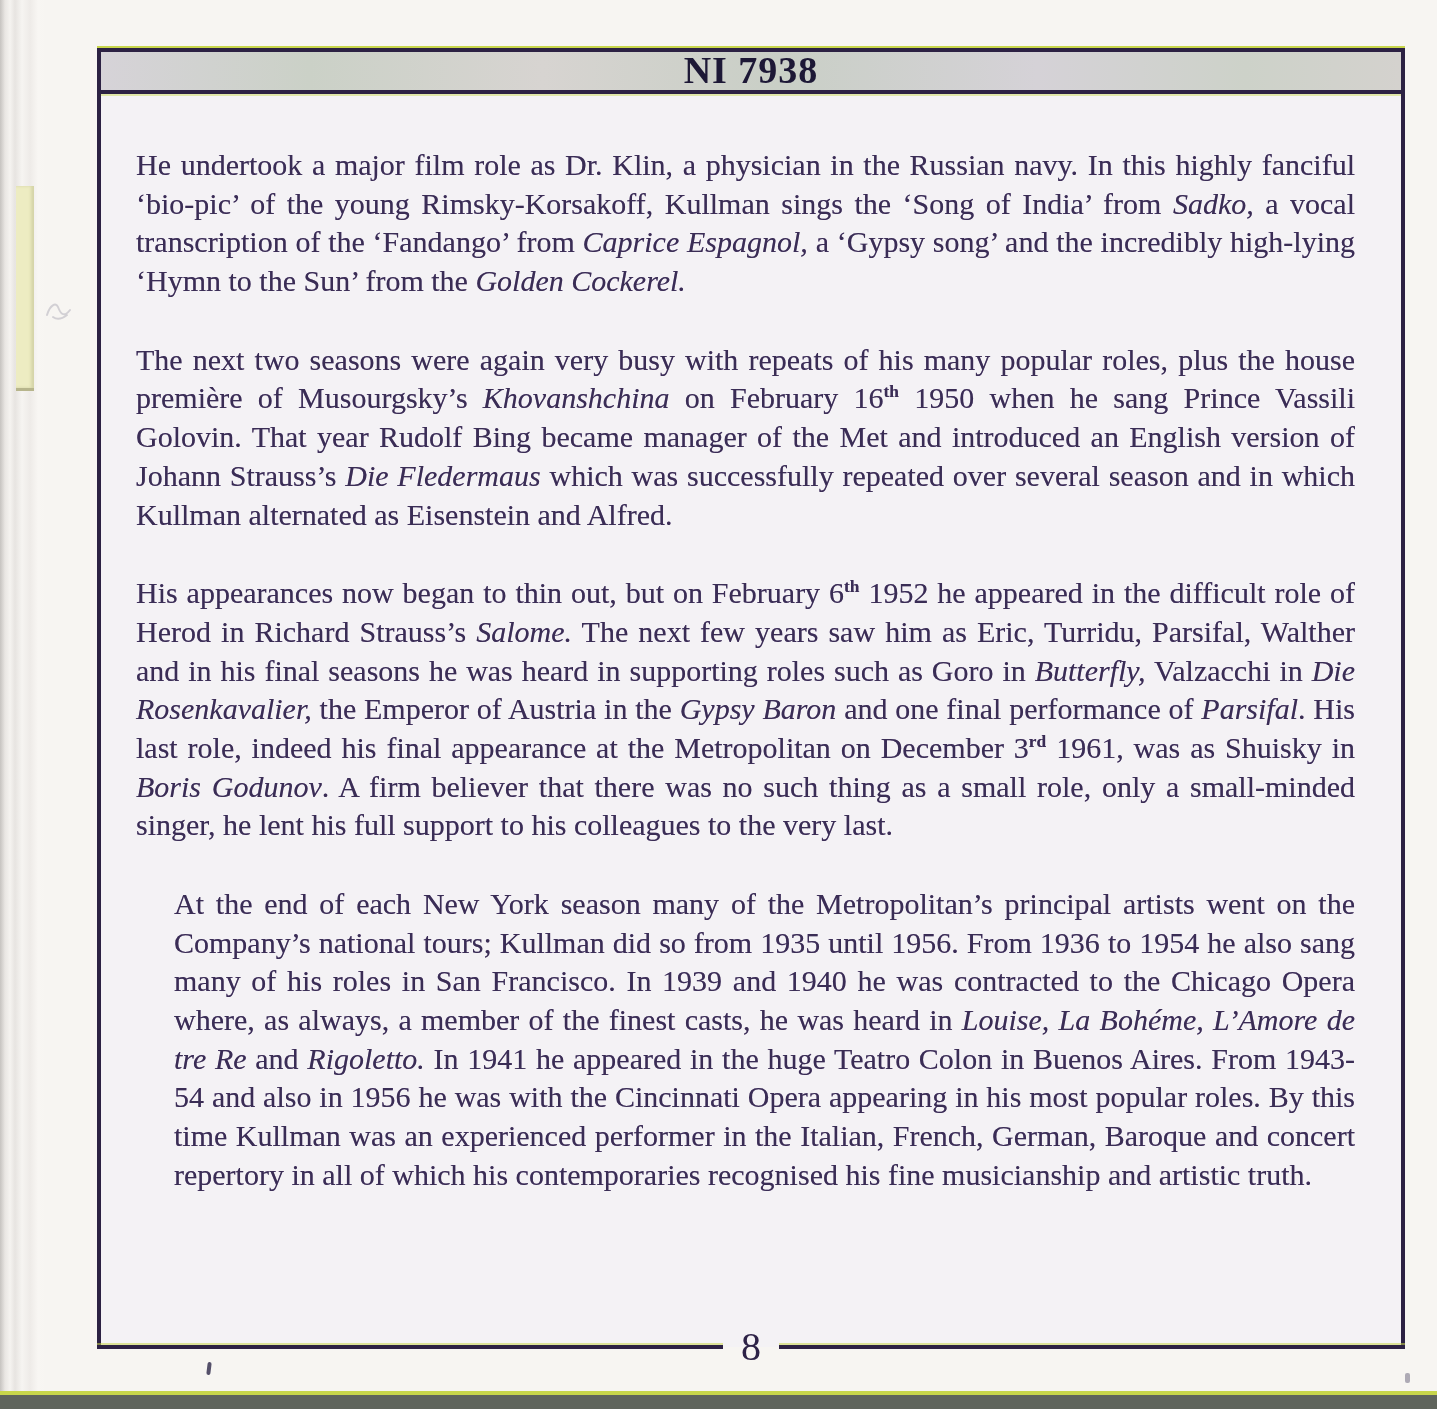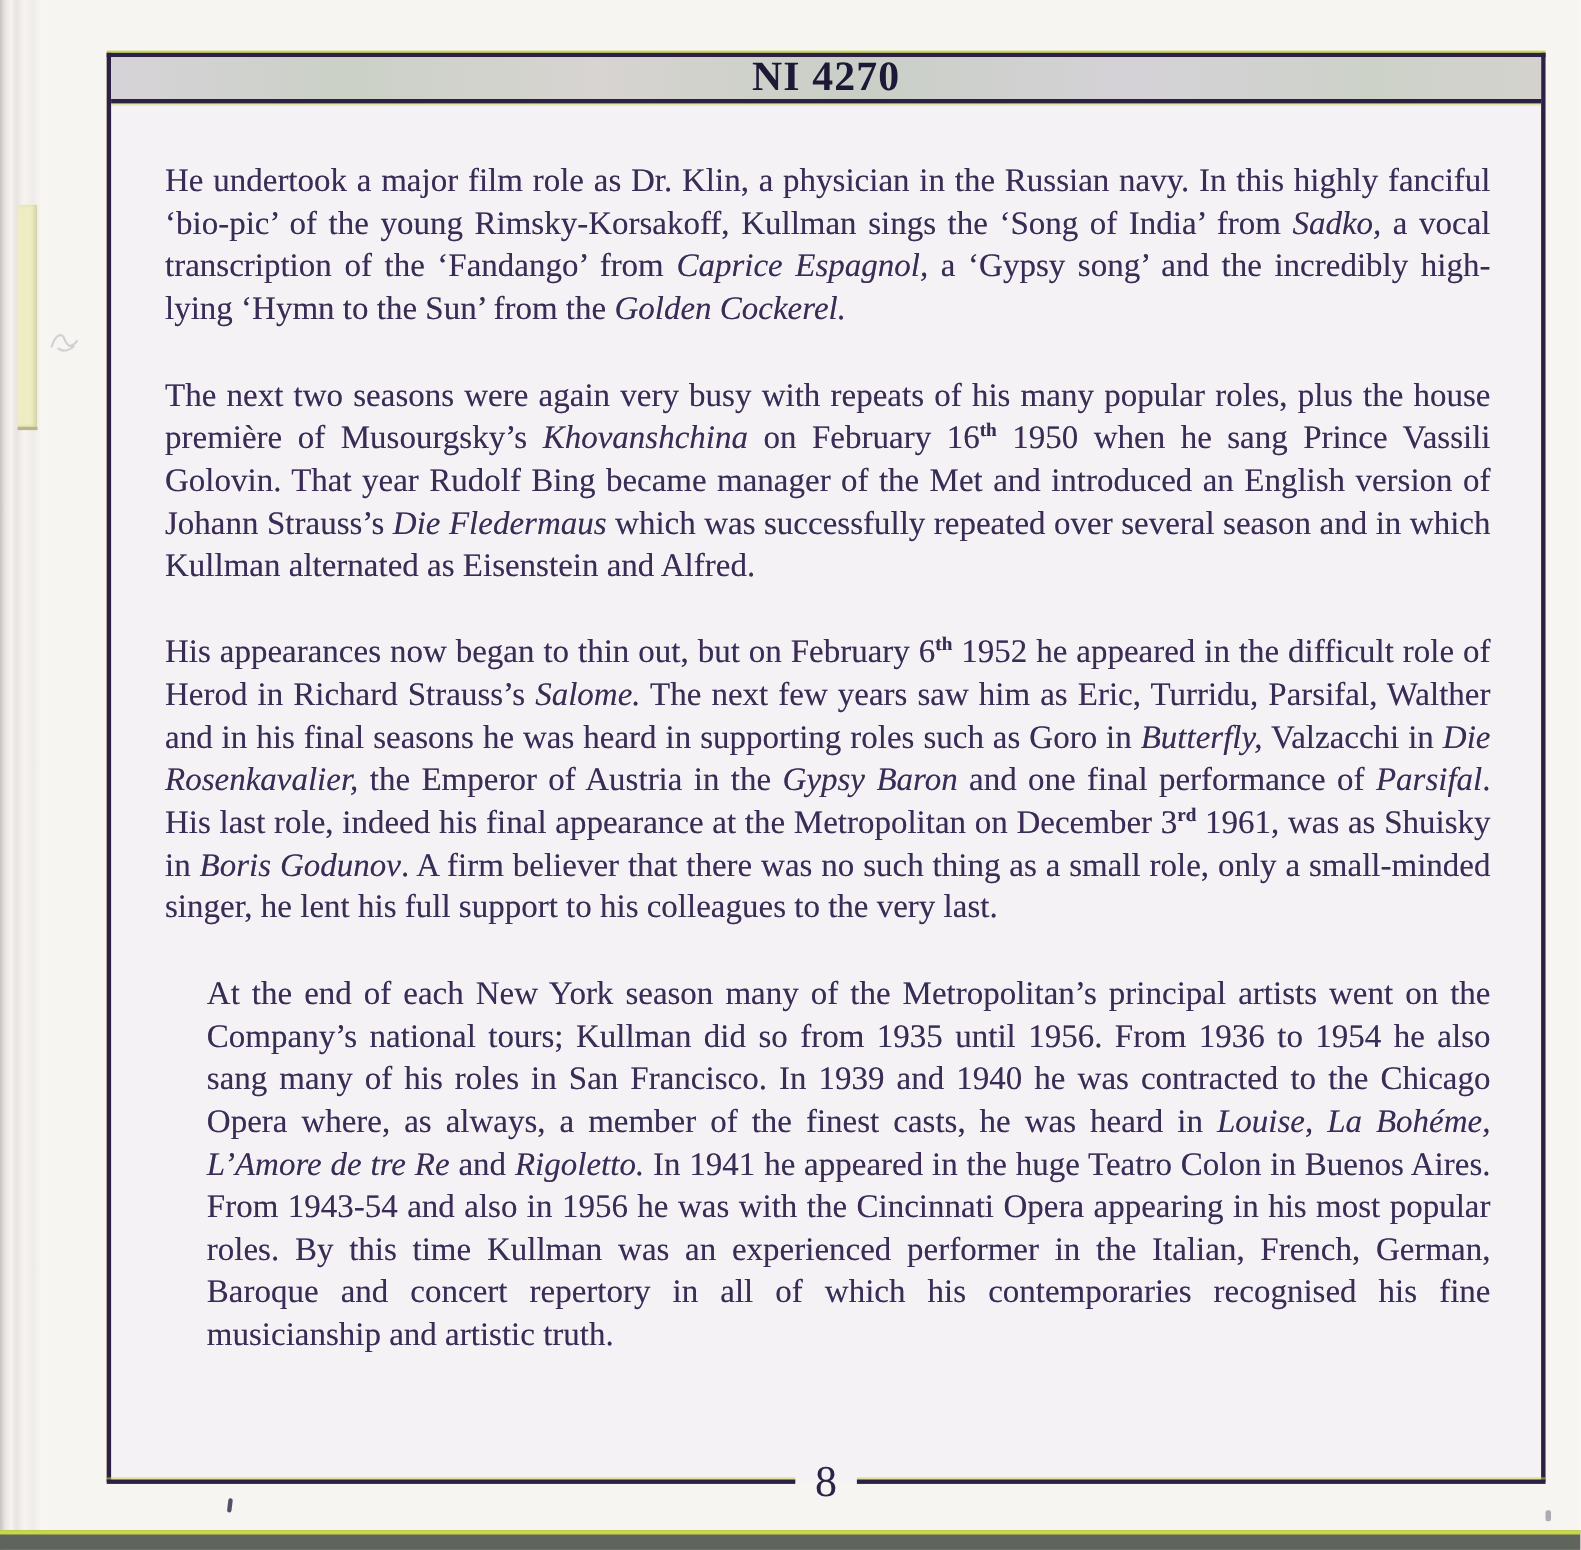--- a/index.html
+++ b/index.html
@@ -52,21 +52,21 @@
       #d7d4d1 34%, #c9cfc6 52%, #d5d2d7 72%, #cdd2c9 88%, #d4d2ce 100%);
     display:flex;align-items:center;justify-content:center;
     box-shadow:0 2px 0 0 rgba(200,214,75,.45);
   }
   .catalog{
     font-size:38px;font-weight:bold;letter-spacing:1px;
     color:#1d1836;line-height:1;transform:translateY(-1px);
   }
   .content{
     box-sizing:border-box;height:calc(100% - 42px);
-    padding:52px 46px 0 49px;overflow:hidden;
+    padding:52px 46px 0 35px;overflow:hidden;
     font-size:30px;line-height:1.29;color:var(--text,#3a2d55);
     text-align:justify;
     text-shadow:0 0 .6px rgba(70,40,110,.5);
   }
   .content p{margin:0 0 40px;}
   .content p:last-child{margin-bottom:0;margin-left:38px;}
   .content em{font-style:italic;}
   .content sup{font-size:.58em;vertical-align:super;line-height:0;font-weight:bold;}
   
   .footer-row{
@@ -101,21 +101,21 @@
   </svg>
 
   <div class="ghost-streak"></div>
 
   <div class="speck s1"></div>
   <div class="speck s2"></div>
 
   <div class="page-box">
 
     <div class="header-band">
-      <span class="catalog">NI 4270</span>
+      <span class="catalog">NI 7938</span>
     </div>
 
     <div class="content" id="paragraphs">
         <p><span>He undertook a major film role as Dr. Klin, a physician in the Russian navy. In this highly fanciful ‘bio-pic’ of the young Rimsky-Korsakoff, Kullman sings the ‘Song of India’ from </span><em>Sadko,</em><span> a vocal transcription of the ‘Fandango’ from </span><em>Caprice Espagnol,</em><span> a ‘Gypsy song’ and the incredibly high-lying ‘Hymn to the Sun’ from the </span><em>Golden Cockerel.</em></p>
         <p><span>The next two seasons were again very busy with repeats of his many popular roles, plus the house première of Musourgsky’s </span><em>Khovanshchina</em><span> on February 16</span><sup>th</sup><span> 1950 when he sang Prince Vassili Golovin. That year Rudolf Bing became manager of the Met and introduced an English version of Johann Strauss’s </span><em>Die Fledermaus</em><span> which was successfully repeated over several season and in which Kullman alternated as Eisenstein and Alfred.</span></p>
         <p><span>His appearances now began to thin out, but on February 6</span><sup>th</sup><span> 1952 he appeared in the difficult role of Herod in Richard Strauss’s </span><em>Salome.</em><span> The next few years saw him as Eric, Turridu, Parsifal, Walther and in his final seasons he was heard in supporting roles such as Goro in </span><em>Butterfly,</em><span> Valzacchi in </span><em>Die Rosenkavalier,</em><span> the Emperor of Austria in the </span><em>Gypsy Baron</em><span> and one final performance of </span><em>Parsifal</em><span>. His last role, indeed his final appearance at the Metropolitan on December 3</span><sup>rd</sup><span> 1961, was as Shuisky in </span><em>Boris Godunov</em><span>. A firm believer that there was no such thing as a small role, only a small-minded singer, he lent his full support to his colleagues to the very last.</span></p>
         <p><span>At the end of each New York season many of the Metropolitan’s principal artists went on the Company’s national tours; Kullman did so from 1935 until 1956. From 1936 to 1954 he also sang many of his roles in San Francisco. In 1939 and 1940 he was contracted to the Chicago Opera where, as always, a member of the finest casts, he was heard in </span><em>Louise, La Bohéme, L’Amore de tre Re</em><span> and </span><em>Rigoletto.</em><span>  In 1941 he appeared in the huge Teatro Colon in Buenos Aires. From 1943-54 and also in 1956 he was with the Cincinnati Opera appearing in his most popular roles. By this time Kullman was an experienced performer in the Italian, French, German, Baroque and concert repertory in all of which his contemporaries recognised his fine musicianship and artistic truth.</span></p>
       </div>
 
     <div class="footer-row">

